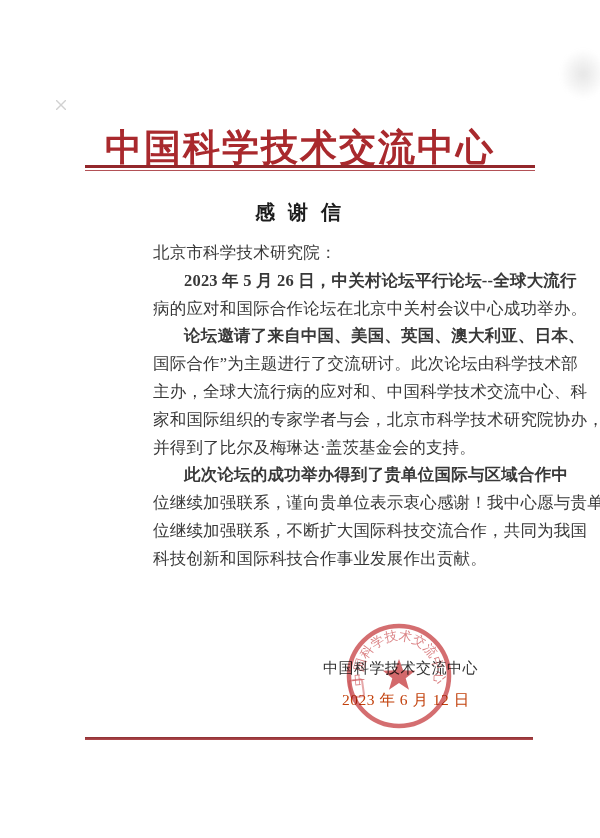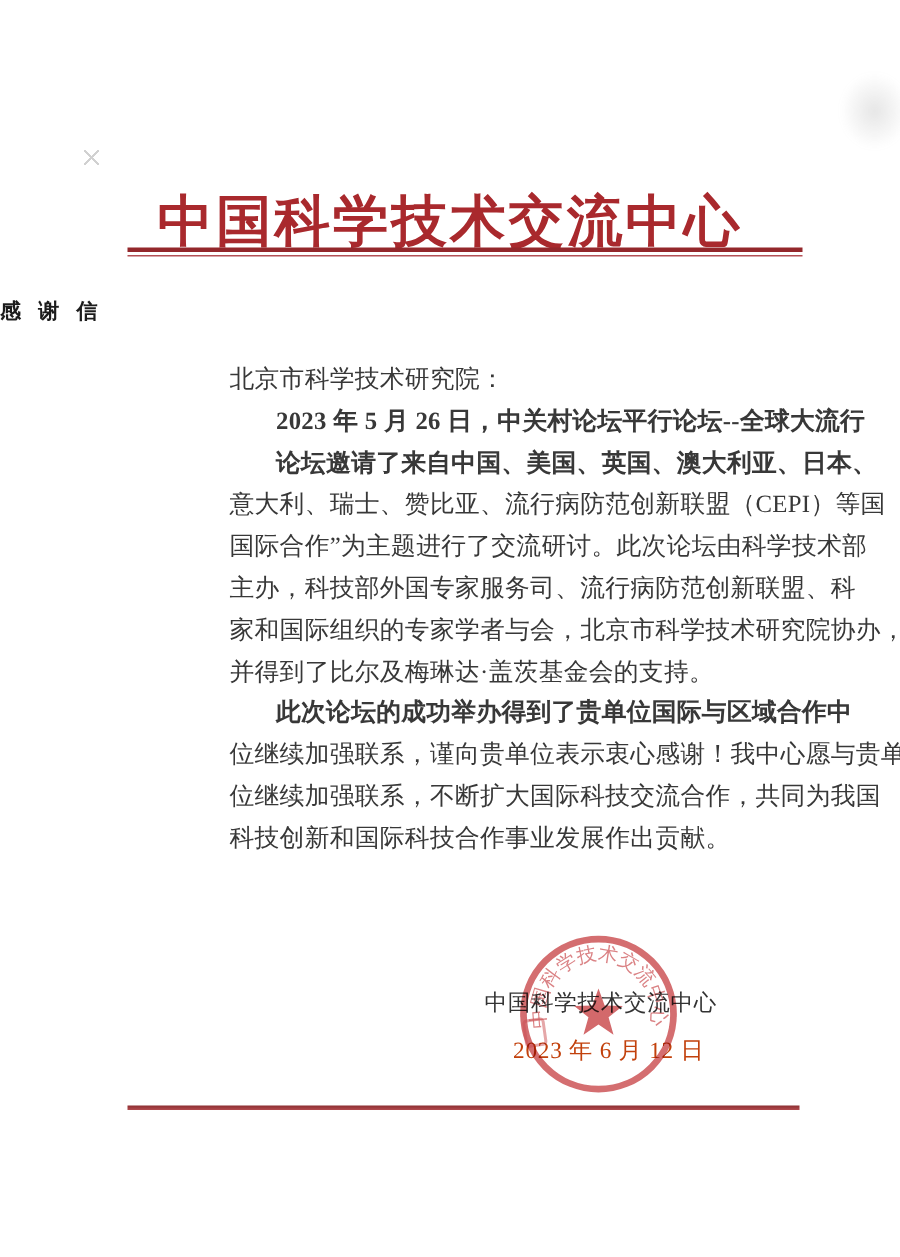--- a/index.html
+++ b/index.html
@@ -25,22 +25,22 @@
     position:absolute; top:123px; left:0; width:600px; text-align:center;
     font-size:37px; font-weight:bold; letter-spacing:2px; color:#a9292d;
     white-space:nowrap;
   }
   .head-rule {
     position:absolute; top:165px; left:85px; width:450px; height:6px;
     border-top:3px solid #93272b; border-bottom:1px solid #b35156;
   }
   
   .letter-title {
-    position:absolute; top:199px; left:0; width:600px; 
-    font-size:14px; font-weight:bold; letter-spacing:4px; color:#1c1c1c;
+    position:absolute; top:199px; left:0; width:600px; text-align:center;
+    font-size:20px; font-weight:bold; letter-spacing:4px; color:#1c1c1c;
     white-space:nowrap;
   }
   
   .body-block {
     position:absolute; top:239px; left:105px; width:432px;
     font-size:16.5px; line-height:27.8px; color:#383838; letter-spacing:0.2px;margin-left:48px;
   }
   .body-line { white-space:nowrap; }
   .indent { text-indent:31px;font-weight:bold; }
   
@@ -72,24 +72,24 @@
   <div class="stray-mark"></div>
 
   <div class="org-name">中国科学技术交流中心</div>
   <div class="head-rule"></div>
 
   <div class="letter-title">感 谢 信</div>
 
   <div class="body-block">
     <div class="body-line">北京市科学技术研究院：</div>
     <div class="body-line indent">2023 年 5 月 26 日，中关村论坛平行论坛--全球大流行</div>
+    <div class="body-line">病的应对和国际合作论坛在北京中关村会议中心成功举办。</div>
     <div class="body-line indent">论坛邀请了来自中国、美国、英国、澳大利亚、日本、</div>
-    <div class="body-line">意大利、瑞士、赞比亚、流行病防范创新联盟（CEPI）等国</div>
     <div class="body-line">国际合作”为主题进行了交流研讨。此次论坛由科学技术部</div>
-    <div class="body-line">主办，科技部外国专家服务司、流行病防范创新联盟、科</div>
+    <div class="body-line">主办，全球大流行病的应对和、中国科学技术交流中心、科</div>
     <div class="body-line">家和国际组织的专家学者与会，北京市科学技术研究院协办，</div>
     <div class="body-line">并得到了比尔及梅琳达·盖茨基金会的支持。</div>
     <div class="body-line indent">此次论坛的成功举办得到了贵单位国际与区域合作中</div>
     <div class="body-line">位继续加强联系，谨向贵单位表示衷心感谢！我中心愿与贵单</div>
     <div class="body-line">位继续加强联系，不断扩大国际科技交流合作，共同为我国</div>
     <div class="body-line">科技创新和国际科技合作事业发展作出贡献。</div>
   </div>
 
   <div class="sig-org">中国科学技术交流中心</div>
   <div class="sig-date">2023 年 6 月 12 日</div>

